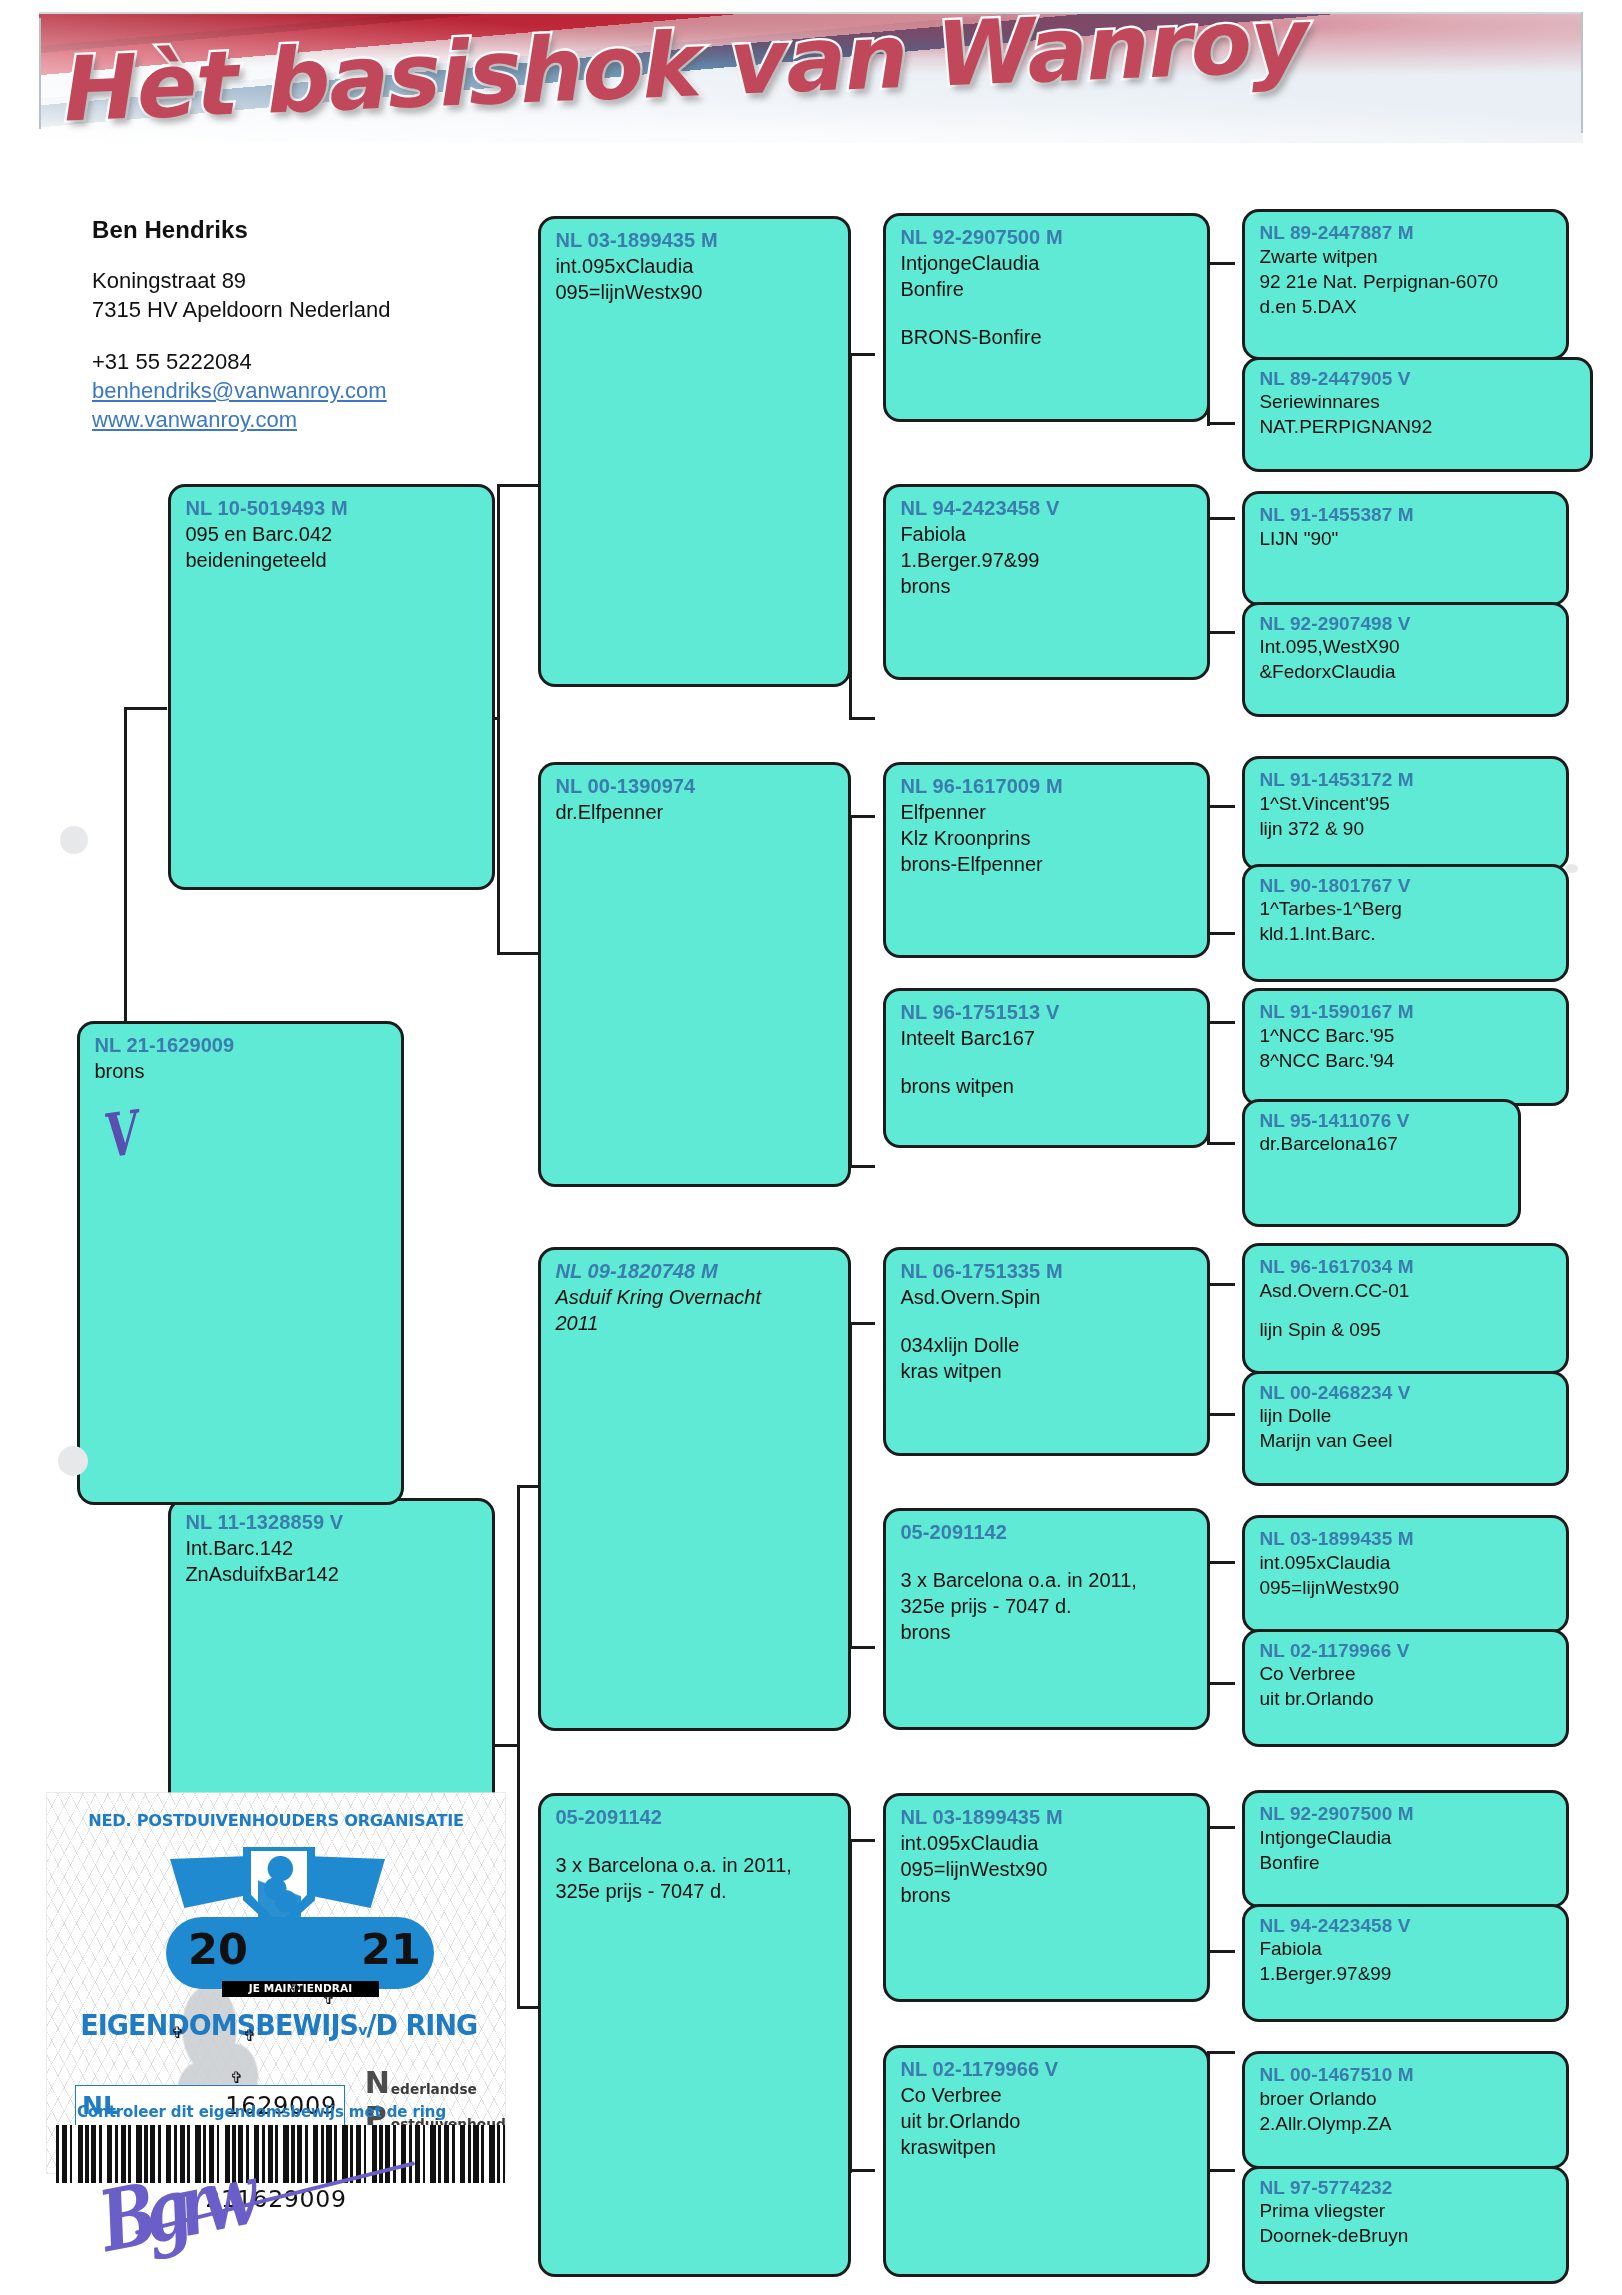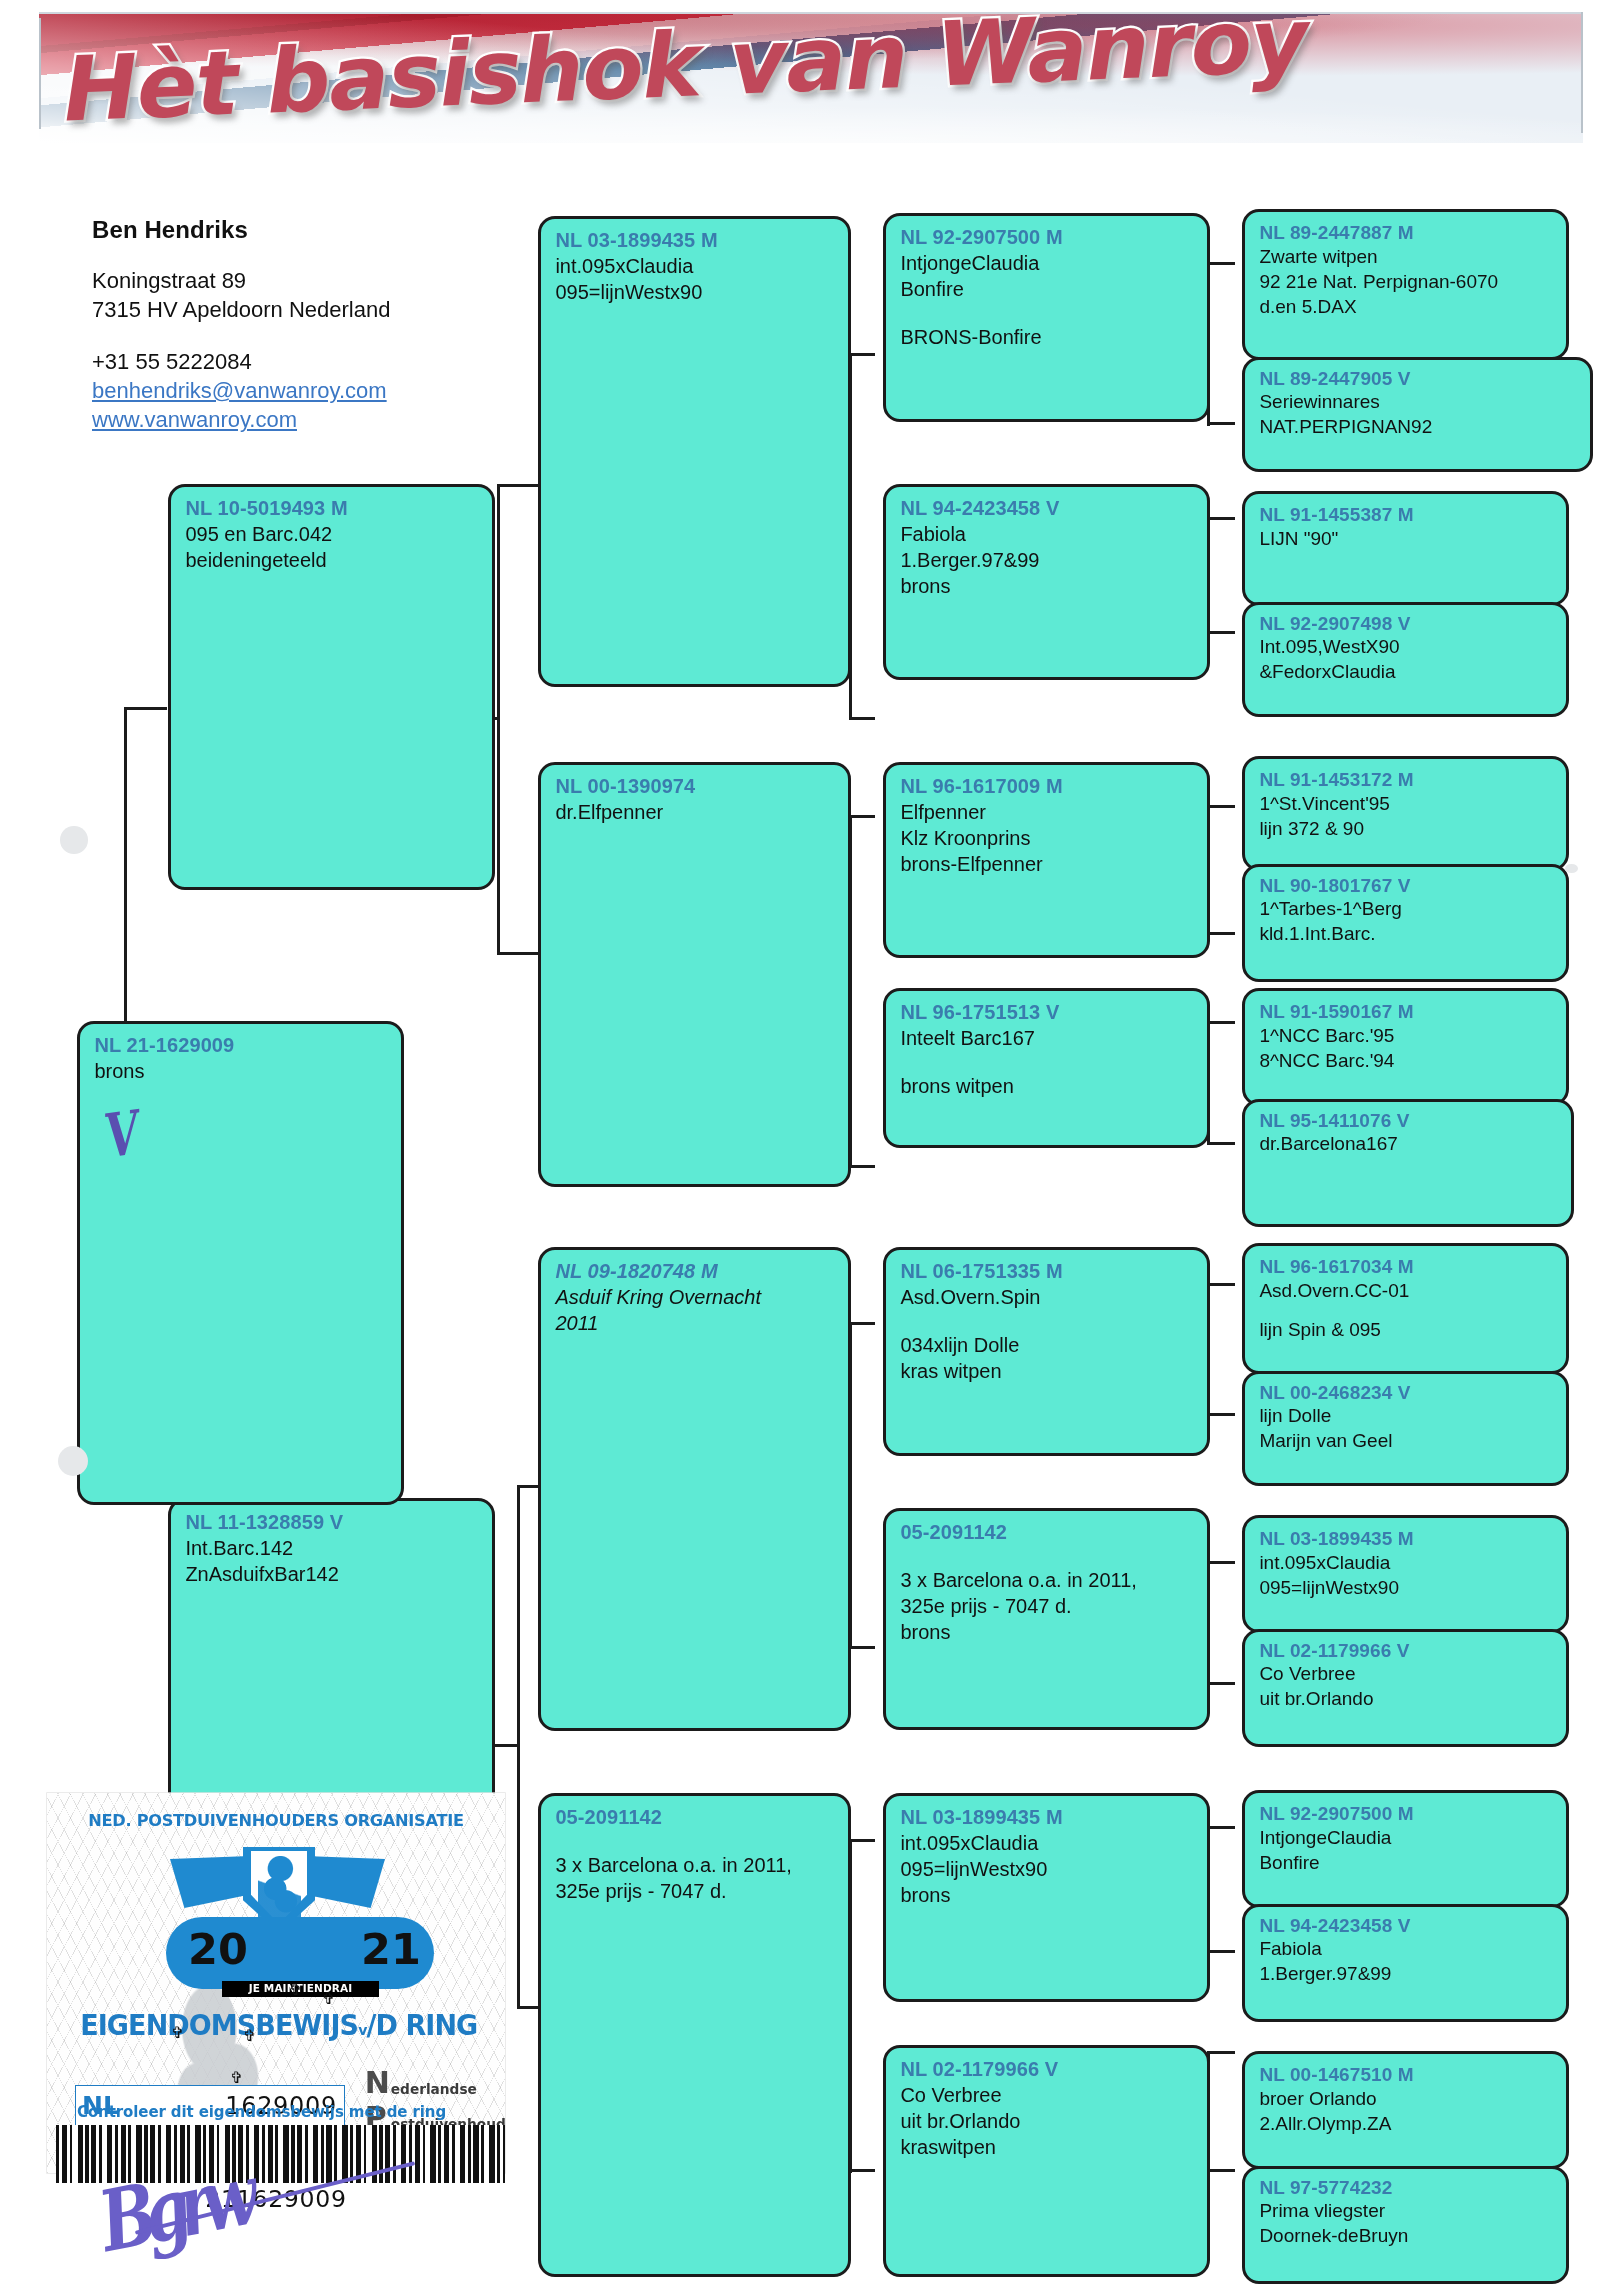--- a/index.html
+++ b/index.html
@@ -483,21 +483,21 @@
   <div class="ln">1^Tarbes-1^Berg</div>
   <div class="ln">kld.1.Int.Barc.</div>
 </div>
 
 <div class="bx sm" style="left:1242px; top:988px; width:327px; height:118px;">
   <div class="rid">NL 91-1590167 M</div>
   <div class="ln">1^NCC Barc.'95</div>
   <div class="ln">8^NCC Barc.'94</div>
 </div>
 
-<div class="bx sm tight" style="left:1242px; top:1099px; width:332px; height:128px;">
+<div class="bx sm tight" style="left:1242px; top:1099px; width:279px; height:128px;">
   <div class="rid">NL 95-1411076 V</div>
   <div class="ln">dr.Barcelona167</div>
 </div>
 
 <div class="bx sm" style="left:1242px; top:1243px; width:327px; height:131px;">
   <div class="rid">NL 96-1617034 M</div>
   <div class="ln">Asd.Overn.CC-01</div>
   <div class="gap" style="height:14.4px;"></div>
   <div class="ln">lijn Spin &amp; 095</div>
 </div>

